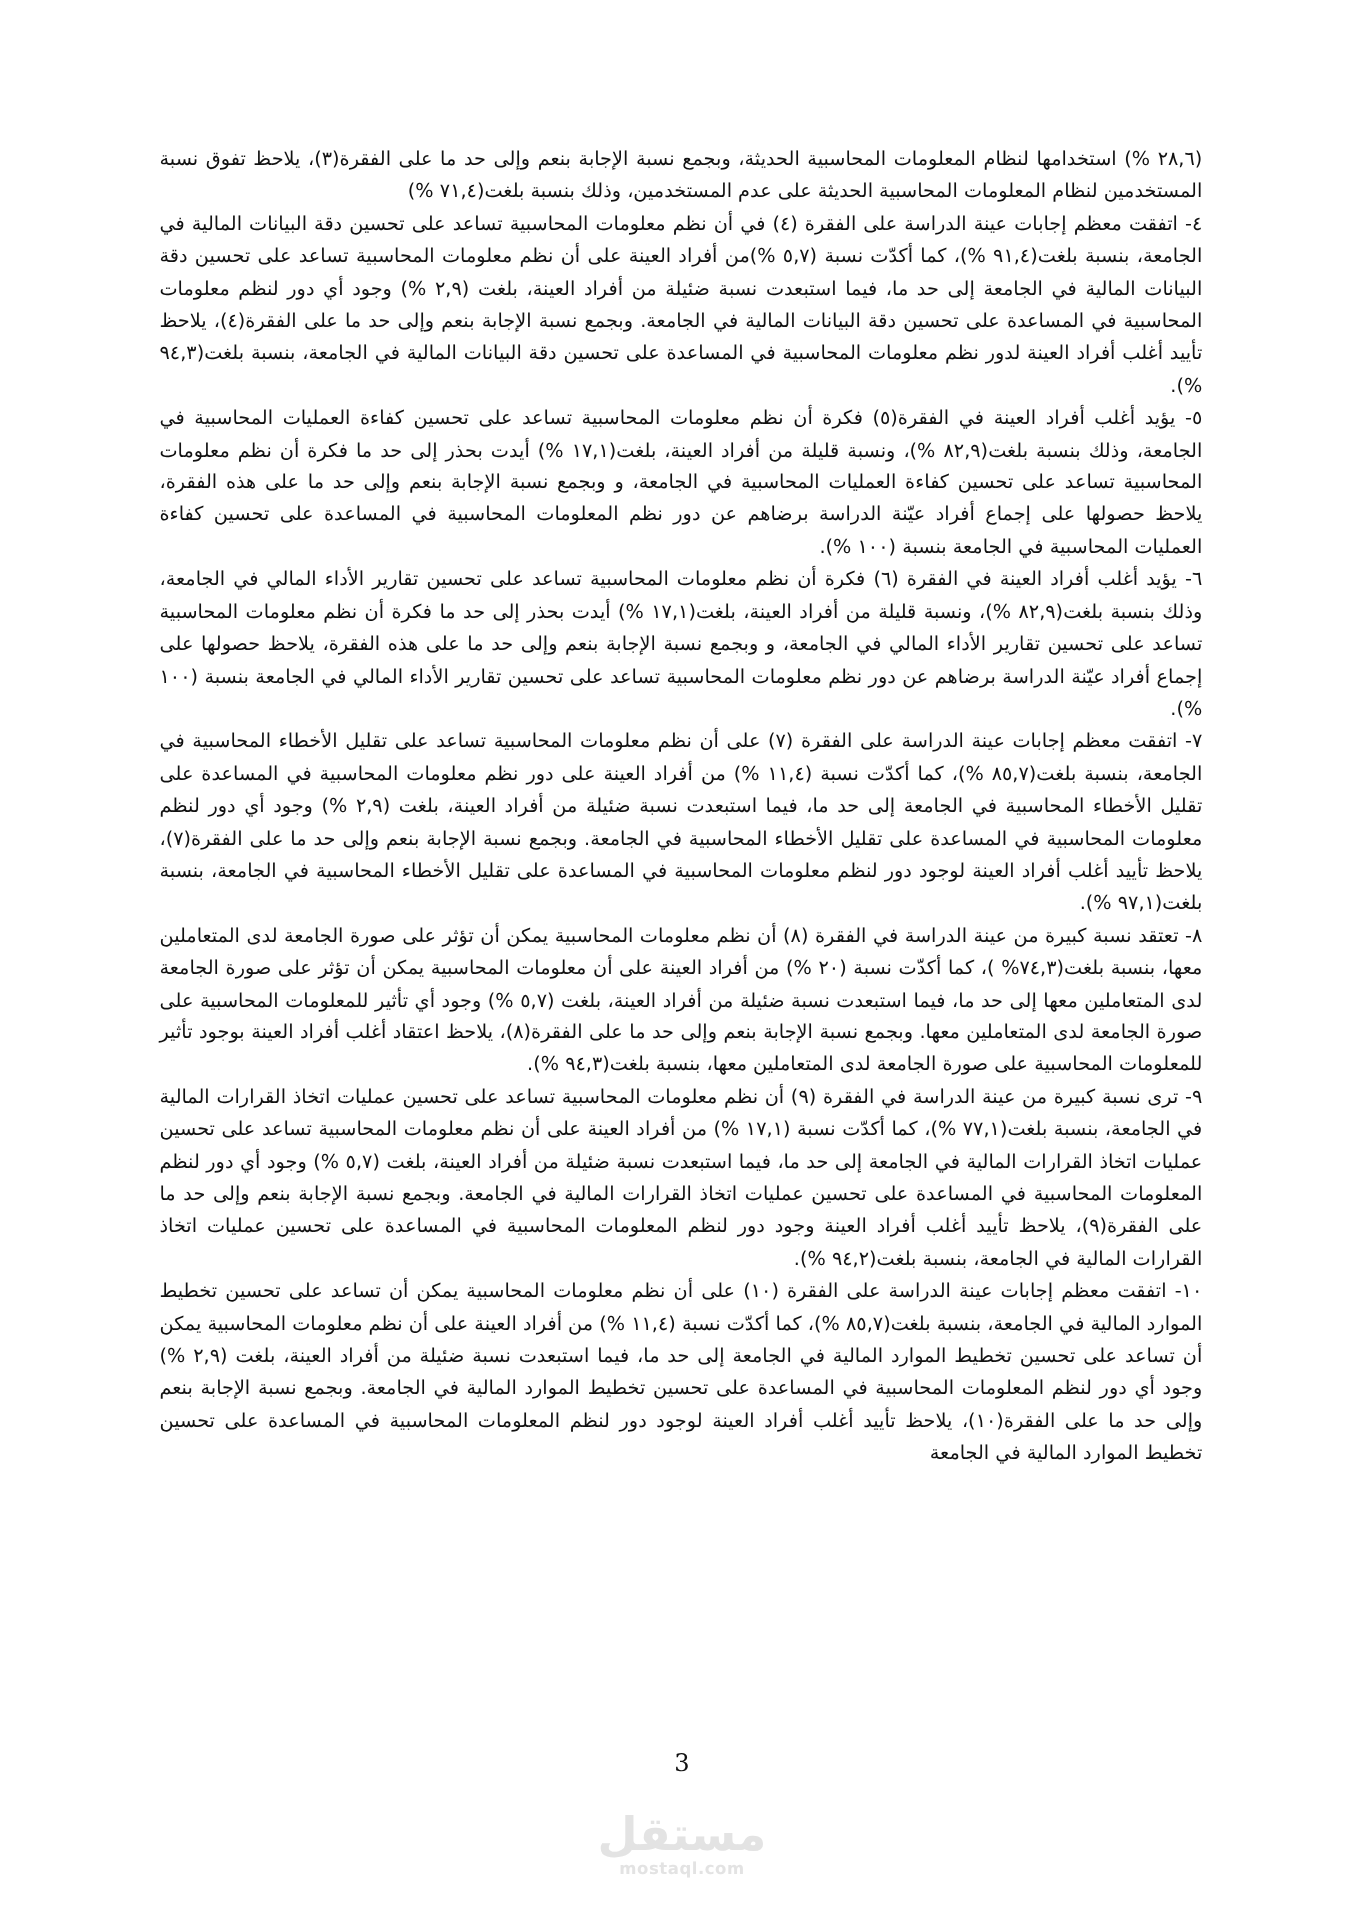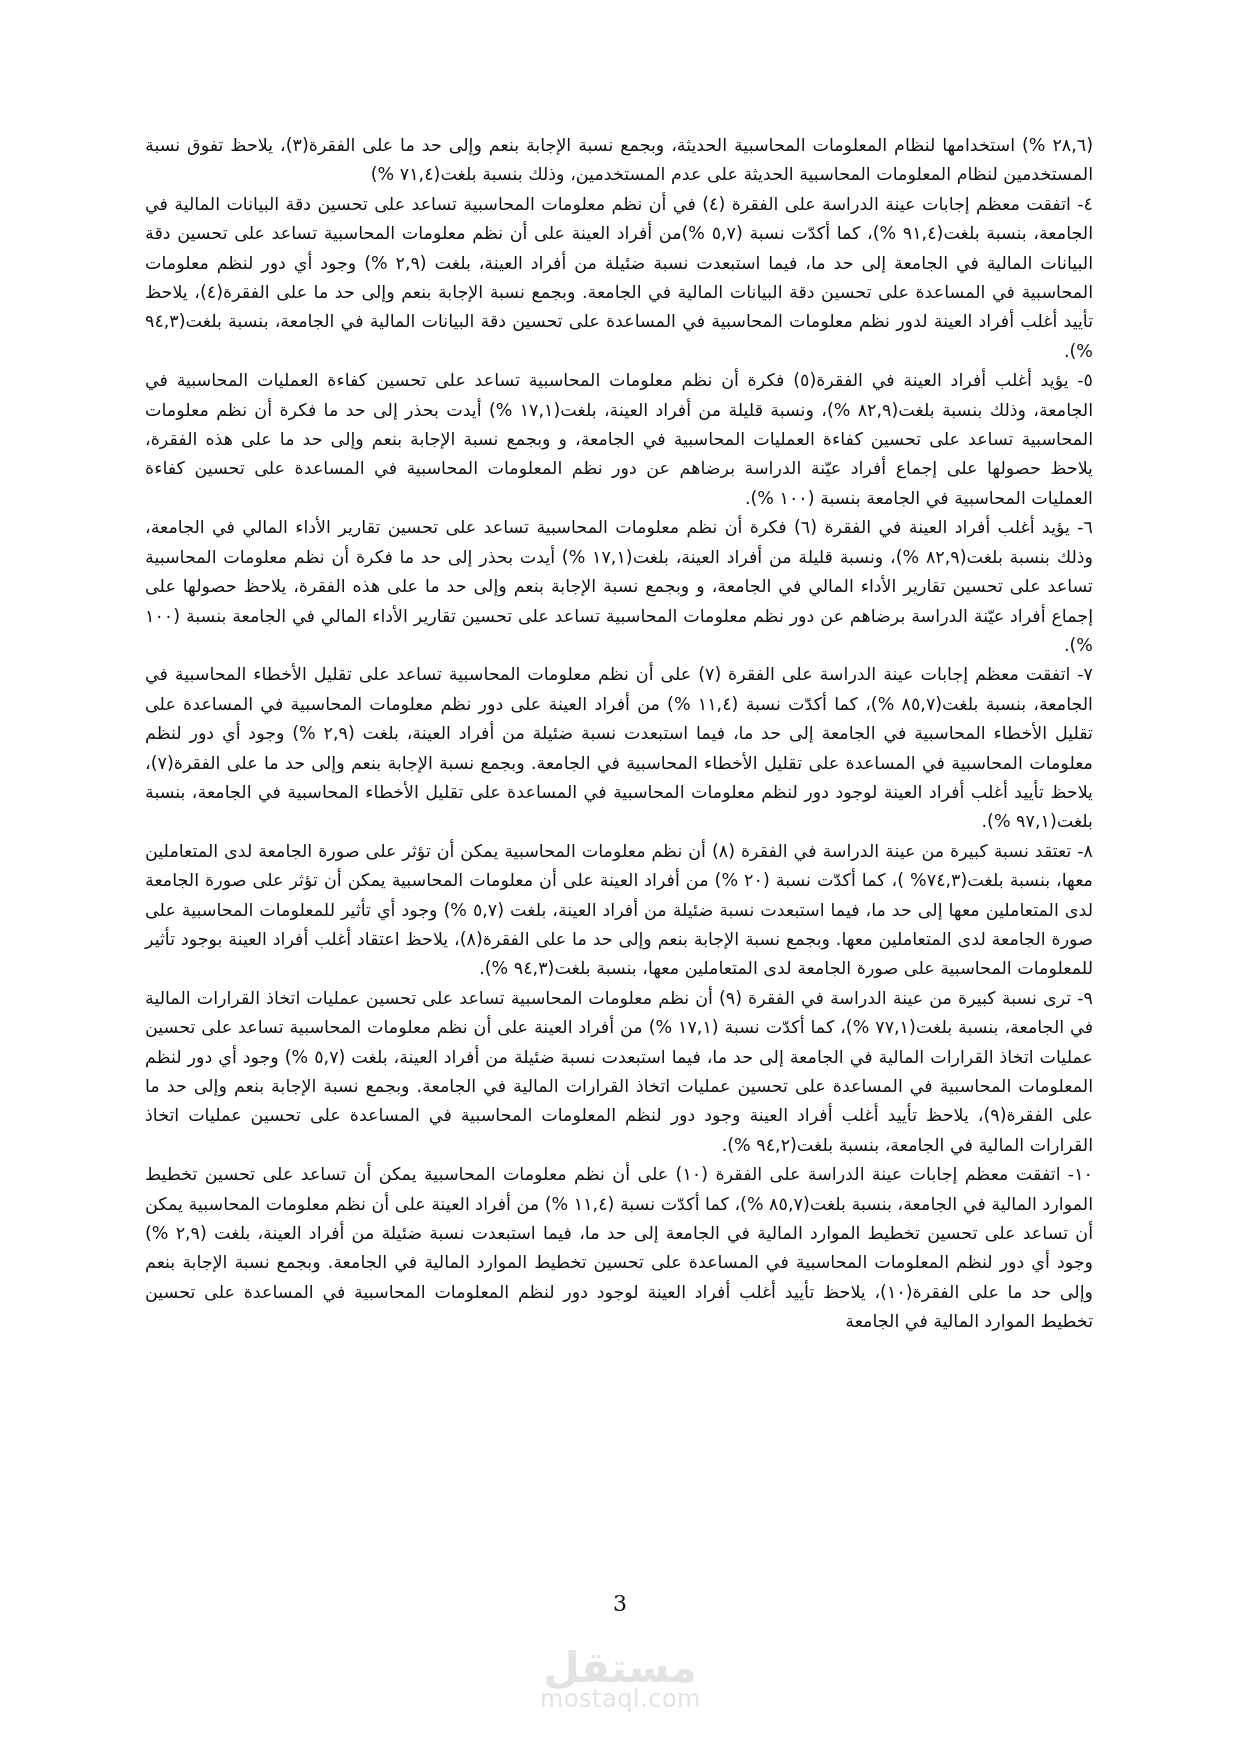--- a/index.html
+++ b/index.html
@@ -3,21 +3,21 @@
   <meta charset="utf-8">
   <style>
     html, body { margin: 0; padding: 0; background: #ffffff; }
     body { width: 1240px; height: 1754px; position: relative; overflow: hidden; }
     .page { position: absolute; left: 145px; top: 131px; width: 948px; direction: rtl; text-align: justify; text-align-last: right;
       font-family: "DejaVu Sans", sans-serif; font-size: 17.5px; line-height: 29.4px; color: #111; }
     .para { margin: 0; }
     .page-number { position: absolute; left: 0; width: 1240px; top: 1591px; text-align: center; font-family: "DejaVu Serif", serif; font-size: 22px; color: #111; direction: rtl; }
     .watermark { position: absolute; left: 540px; top: 1648px; width: 160px; text-align: center; color: #e3e3e3; font-family: "DejaVu Sans", sans-serif; }
     .wm-ar { font-size: 42px; font-weight: bold; line-height: 40px; direction: rtl; }
-    .wm-en { font-size: 24px; font-weight: normal; line-height: 22px; letter-spacing: 0.5px; }
+    .wm-en { font-size: 15px; font-weight: bold; line-height: 22px; letter-spacing: 0.5px; }
   </style>
 </head>
 <body>
 
 <div class="page">
   <p class="para">(٢٨,٦ %) استخدامها لنظام المعلومات المحاسبية الحديثة، وبجمع نسبة الإجابة بنعم وإلى حد ما على الفقرة(٣)، يلاحظ تفوق نسبة المستخدمين لنظام المعلومات المحاسبية الحديثة على عدم المستخدمين، وذلك بنسبة بلغت(٧١,٤ %)</p>
   <p class="para">٤- اتفقت معظم إجابات عينة الدراسة على الفقرة (٤) في أن نظم معلومات المحاسبية تساعد على تحسين دقة البيانات المالية في الجامعة، بنسبة بلغت(٩١,٤ %)، كما أكدّت نسبة (٥,٧ %)من أفراد العينة على أن نظم معلومات المحاسبية تساعد على تحسين دقة البيانات المالية في الجامعة إلى حد ما، فيما استبعدت نسبة ضئيلة من أفراد العينة، بلغت (٢,٩ %) وجود أي دور لنظم معلومات المحاسبية في المساعدة على تحسين دقة البيانات المالية في الجامعة. وبجمع نسبة الإجابة بنعم وإلى حد ما على الفقرة(٤)، يلاحظ تأييد أغلب أفراد العينة لدور نظم معلومات المحاسبية في المساعدة على تحسين دقة البيانات المالية في الجامعة، بنسبة بلغت(٩٤,٣ %).</p>
   <p class="para">٥- يؤيد أغلب أفراد العينة في الفقرة(٥) فكرة أن نظم معلومات المحاسبية تساعد على تحسين كفاءة العمليات المحاسبية في الجامعة، وذلك بنسبة بلغت(٨٢,٩ %)، ونسبة قليلة من أفراد العينة، بلغت(١٧,١ %) أيدت بحذر إلى حد ما فكرة أن نظم معلومات المحاسبية تساعد على تحسين كفاءة العمليات المحاسبية في الجامعة، و وبجمع نسبة الإجابة بنعم وإلى حد ما على هذه الفقرة، يلاحظ حصولها على إجماع أفراد عيّنة الدراسة برضاهم عن دور نظم المعلومات المحاسبية في المساعدة على تحسين كفاءة العمليات المحاسبية في الجامعة بنسبة (١٠٠ %).</p>
   <p class="para">٦- يؤيد أغلب أفراد العينة في الفقرة (٦) فكرة أن نظم معلومات المحاسبية تساعد على تحسين تقارير الأداء المالي في الجامعة، وذلك بنسبة بلغت(٨٢,٩ %)، ونسبة قليلة من أفراد العينة، بلغت(١٧,١ %) أيدت بحذر إلى حد ما فكرة أن نظم معلومات المحاسبية تساعد على تحسين تقارير الأداء المالي في الجامعة، و وبجمع نسبة الإجابة بنعم وإلى حد ما على هذه الفقرة، يلاحظ حصولها على إجماع أفراد عيّنة الدراسة برضاهم عن دور نظم معلومات المحاسبية تساعد على تحسين تقارير الأداء المالي في الجامعة بنسبة (١٠٠ %).</p>
   <p class="para">٧- اتفقت معظم إجابات عينة الدراسة على الفقرة (٧) على أن نظم معلومات المحاسبية تساعد على تقليل الأخطاء المحاسبية في الجامعة، بنسبة بلغت(٨٥,٧ %)، كما أكدّت نسبة (١١,٤ %) من أفراد العينة على دور نظم معلومات المحاسبية في المساعدة على تقليل الأخطاء المحاسبية في الجامعة إلى حد ما، فيما استبعدت نسبة ضئيلة من أفراد العينة، بلغت (٢,٩ %) وجود أي دور لنظم معلومات المحاسبية في المساعدة على تقليل الأخطاء المحاسبية في الجامعة. وبجمع نسبة الإجابة بنعم وإلى حد ما على الفقرة(٧)، يلاحظ تأييد أغلب أفراد العينة لوجود دور لنظم معلومات المحاسبية في المساعدة على تقليل الأخطاء المحاسبية في الجامعة، بنسبة بلغت(٩٧,١ %).</p>

